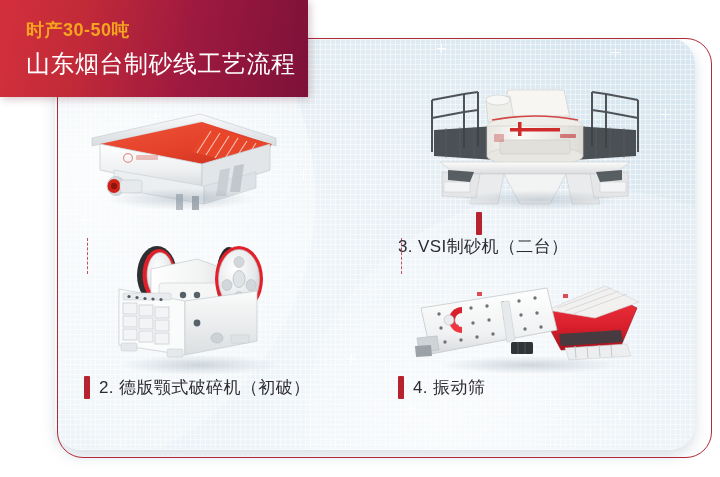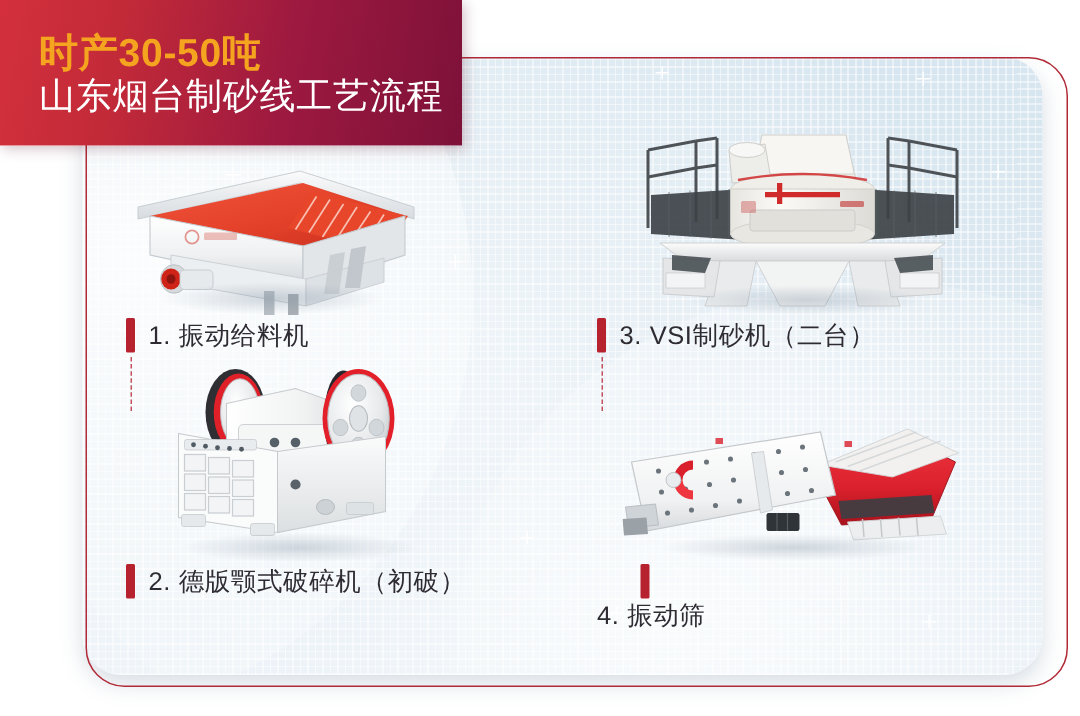--- a/index.html
+++ b/index.html
@@ -59,21 +59,21 @@
 
   
   .banner{
     position:absolute;left:0;top:0;width:308px;height:97px;
     background:linear-gradient(100deg,#d3303c 0%, #c22a38 26%, #9d1940 62%, #7d1138 100%);
     box-shadow:2px 2px 8px rgba(90,20,40,.25);
     z-index:5;
   }
   .banner .ttl1{
     position:absolute;left:26px;top:18px;
-    color:#f5a41f;font-size:26px;font-weight:bold;letter-spacing:.5px;white-space:nowrap;
+    color:#f5a41f;font-size:18px;font-weight:bold;letter-spacing:.5px;white-space:nowrap;
   }
   .banner .ttl2{
     position:absolute;left:26px;top:48px;
     color:#ffffff;font-size:24px;font-weight:normal;letter-spacing:.5px;white-space:nowrap;
   }
 
   
   .label{position:absolute;display:flex;align-items:center;z-index:4;}
   .label .bar{width:6px;height:23px;background:#b7222f;margin-right:9px;border-radius:1px;flex:none;}
   .label .txt{
@@ -170,24 +170,20 @@
       <polygon points="140,70 150,68 146,96 136,96" fill="#c8ced3" opacity=".95"></polygon>
       <polygon points="154,66 164,64 160,92 150,92" fill="#bfc5cb" opacity=".95"></polygon>
 
       <g opacity=".55">
         <circle cx="48" cy="58" r="4.4" fill="none" stroke="#d2473a" stroke-width="1.2"></circle>
         <rect x="56" y="55" width="22" height="5" rx="1" fill="#d2473a" opacity=".6"></rect>
       </g>
     </svg>
   </div>
 
-  <div class="label" style="left:84px;top:212px;">
-    <span class="bar"></span>
-    <span class="txt">1. 振动给料机</span>
-  </div>
   <div class="dash" style="left:87px;top:238px;height:36px;"></div>
 
   <div class="equip" style="left:105px;top:243px;width:185px;height:130px;">
     <div class="shadow-ell" style="left:14px;top:112px;width:160px;height:20px;"></div>
     <svg width="185" height="130" viewBox="0 0 185 130">
       <defs>
         <linearGradient id="jc-body" x1="0" y1="0" x2="1" y2="0">
           <stop offset="0%" stop-color="#ffffff"></stop>
             <stop offset="60%" stop-color="#f1f2f2"></stop>
             <stop offset="100%" stop-color="#d9dcde"></stop>
@@ -342,21 +338,21 @@
 
       <polygon points="24,94 62,96 58,120 24,118" fill="#e4e6e8" stroke="#c8cbcd" stroke-width=".6"></polygon>
       <polygon points="210,94 172,96 176,120 210,118" fill="#e4e6e8" stroke="#c8cbcd" stroke-width=".6"></polygon>
       <rect x="26" y="104" width="26" height="10" fill="#f3f4f5" stroke="#c8cbcd" stroke-width=".5"></rect>
       <rect x="182" y="104" width="26" height="10" fill="#f3f4f5" stroke="#c8cbcd" stroke-width=".5"></rect>
       <polygon points="30,92 56,94 52,104 30,102" fill="#40464b" opacity=".85"></polygon>
       <polygon points="204,92 178,94 182,104 204,102" fill="#40464b" opacity=".85"></polygon>
     </svg>
   </div>
 
-  <div class="label" style="left:398px;top:212px;">
+  <div class="label" style="left:398px;top:212px;flex-direction:column;">
     <span class="bar"></span>
     <span class="txt">3. VSI制砂机（二台）</span>
   </div>
   <div class="dash" style="left:401px;top:238px;height:36px;"></div>
 
   <div class="equip" style="left:415px;top:272px;width:240px;height:100px;">
     <div class="shadow-ell" style="left:24px;top:84px;width:180px;height:18px;"></div>
     <svg width="240" height="100" viewBox="0 0 240 100">
       <defs>
         <linearGradient id="vs-side" x1="0" y1="0" x2="0" y2="1">
@@ -426,21 +422,21 @@
       <g stroke="#555b60" stroke-width=".8">
         <line x1="103" y1="70" x2="103" y2="82"></line>
           <line x1="110" y1="70" x2="110" y2="82"></line>
       </g>
 
       <rect x="62" y="20" width="5" height="4" fill="#d9202c" opacity=".8"></rect>
       <rect x="148" y="22" width="5" height="4" fill="#d9202c" opacity=".8"></rect>
     </svg>
   </div>
 
-  <div class="label" style="left:398px;top:376px;flex-direction:column;">
+  <div class="label" style="left:398px;top:376px;">
     <span class="bar"></span>
     <span class="txt">4. 振动筛</span>
   </div>
 
   <div class="banner">
     <div class="ttl1">时产30-50吨</div>
     <div class="ttl2">山东烟台制砂线工艺流程</div>
   </div>
 
 </div>

